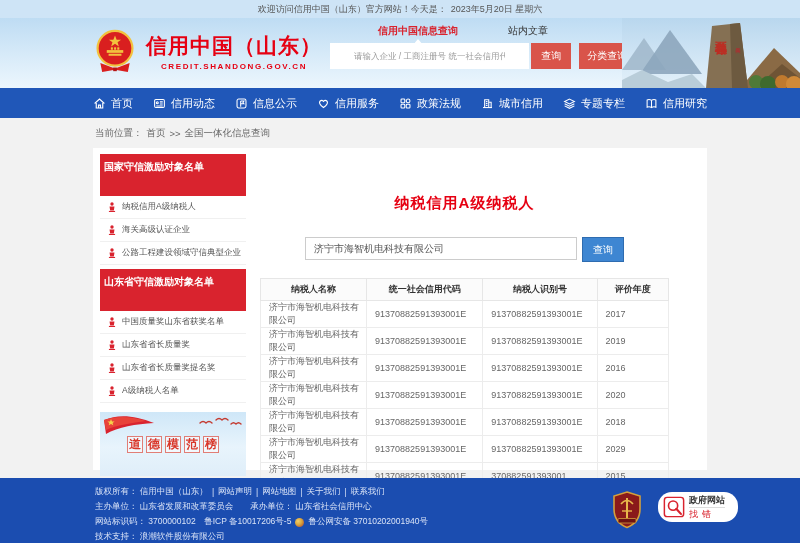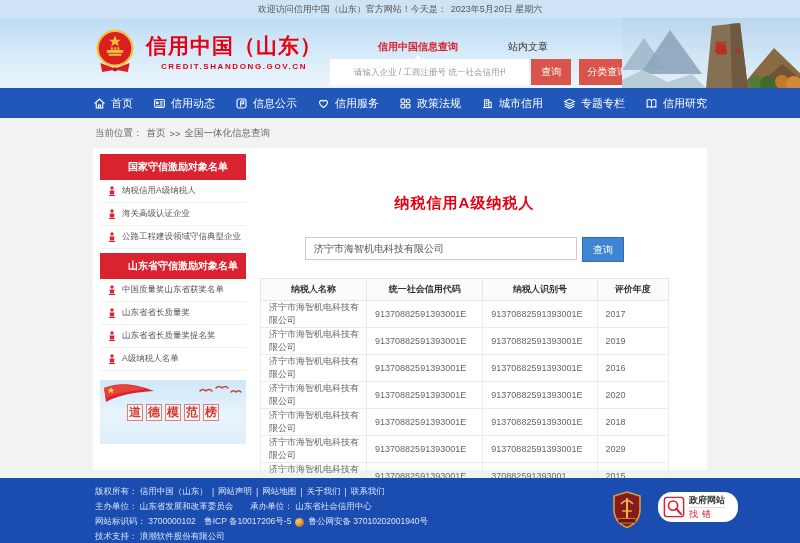--- a/index.html
+++ b/index.html
@@ -8,21 +8,21 @@
 
   
   .topbar { height:18px; background:#cee4f6; display:flex; align-items:center;
     justify-content:center; gap:4px; font-size:9px; color:#555; }
 
   
   .header { height:70px; background:linear-gradient(180deg,#bedcf3 0%,#d8ebf9 55%,#ecf6fd 100%); position:relative; }
   .logo { position:absolute; left:93px; top:10px; display:flex; align-items:center; gap:9px; }
   .logo-text .cn { color:#e60012; font-size:21px; font-weight:bold; letter-spacing:1px; }
   .logo-text .en { color:#e60012; font-size:8px; font-weight:bold; letter-spacing:1.6px; text-align:center; margin-top:2px; }
-  .search-block { position:absolute; left:330px; top:19px; width:305px; }
+  .search-block { position:absolute; left:330px; top:3px; width:305px; }
   .search-tabs { display:flex; gap:50px; padding-left:48px; height:19px; align-items:center; font-size:10px; }
   .stab { color:#333; cursor:pointer; }
   .stab.active { color:#d9232e; font-weight:bold; position:relative; }
   .stab.active::after { content:""; position:absolute; left:50%; bottom:-7px; margin-left:-5px;
     border-left:5px solid transparent; border-right:5px solid transparent; border-bottom:6px solid #fff; }
   .search-row { display:flex; margin-top:3px; }
   .hdr-input { width:200px; height:26px; border:0; background:#fff; font-size:8.5px; color:#444; padding:0 24px; outline:none; }
   .hdr-input::placeholder { color:#999; }
   .btn-red { height:26px; background:#d9544a; color:#fff; border:0; font-size:10px; cursor:pointer; }
   .btn-q { width:40px; margin-left:2px; }
@@ -36,22 +36,22 @@
   .nav-item svg { display:block; }
 
   
   .breadcrumb { height:30px; display:flex; align-items:center; gap:4px; padding-left:95px; font-size:9.5px; color:#666; }
 
   
   .card { width:614px; height:322px; margin:0 auto; background:#fff; display:flex; padding-top:6px; }
 
   .sidebar { width:146px; margin-left:7px; flex:none; }
   .side-section { margin-bottom:4px; }
-  .side-header { background:#d9232e; color:#fff; font-size:10px; font-weight:bold; height:26px;
-    line-height:26px; padding-left:28px; }
+  .side-header { background:#d9232e; color:#fff; font-size:10px; font-weight:bold; height:42px;
+    line-height:26px; padding-left:4px; }
   .side-item { height:23px; display:flex; align-items:center; gap:6px; padding-left:8px;
     border-bottom:1px solid #f0f0f0; font-size:8.5px; color:#555; cursor:pointer; white-space:nowrap; overflow:hidden; }
   .side-banner { margin-top:9px; height:64px; position:relative; cursor:pointer; overflow:hidden;
     background:linear-gradient(180deg,#cfe7f8 0%,#e8f4fc 55%,#dfeef9 100%); }
   .banner-chars { position:absolute; left:0; right:0; top:24px; display:flex; justify-content:center; gap:3px; }
   .banner-chars span { display:block; border:1px solid rgba(217,60,46,.65); color:#d9372a; font-weight:bold;
     font-size:12px; line-height:15px; padding:0 1px; background:rgba(255,255,255,.45); }
   .flag-svg { position:absolute; left:2px; top:2px; }
   .birds-svg { position:absolute; right:2px; top:3px; }
 

